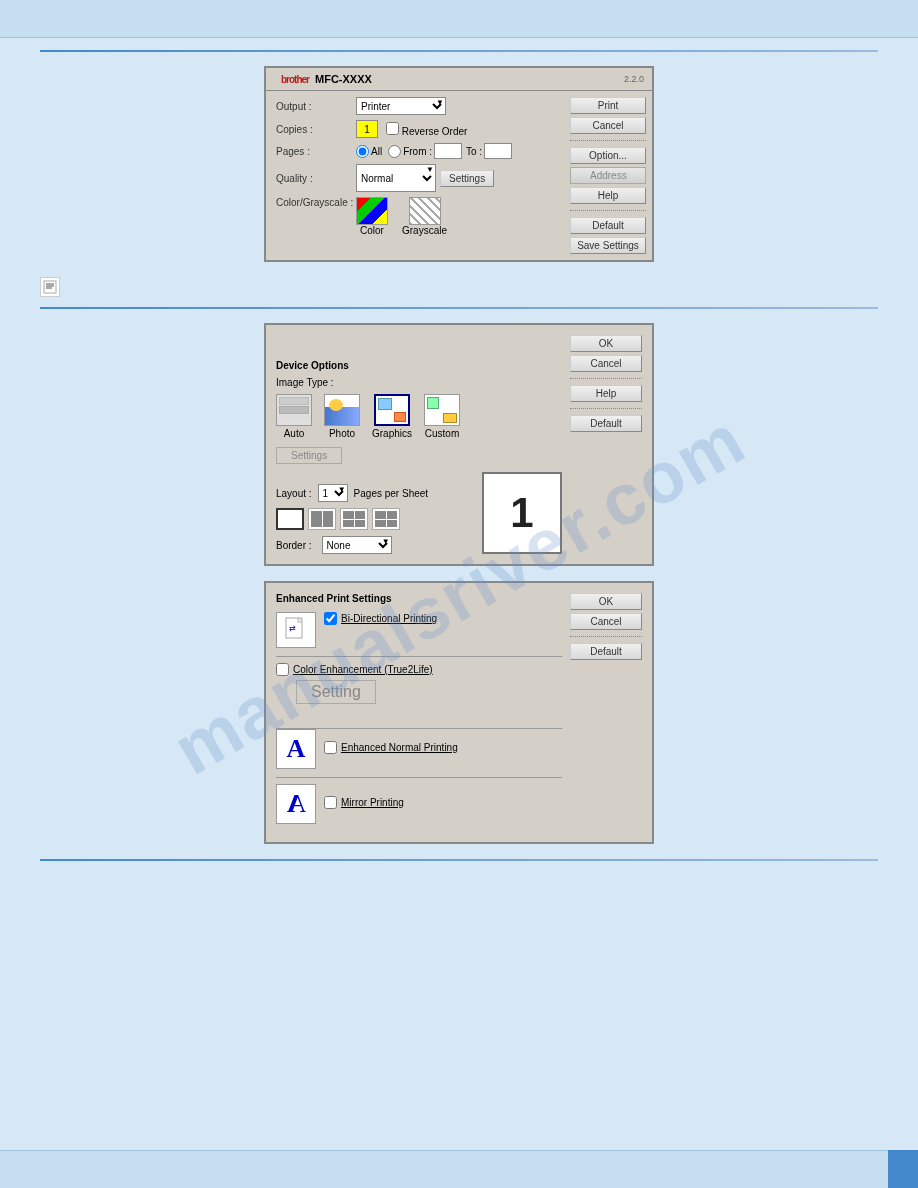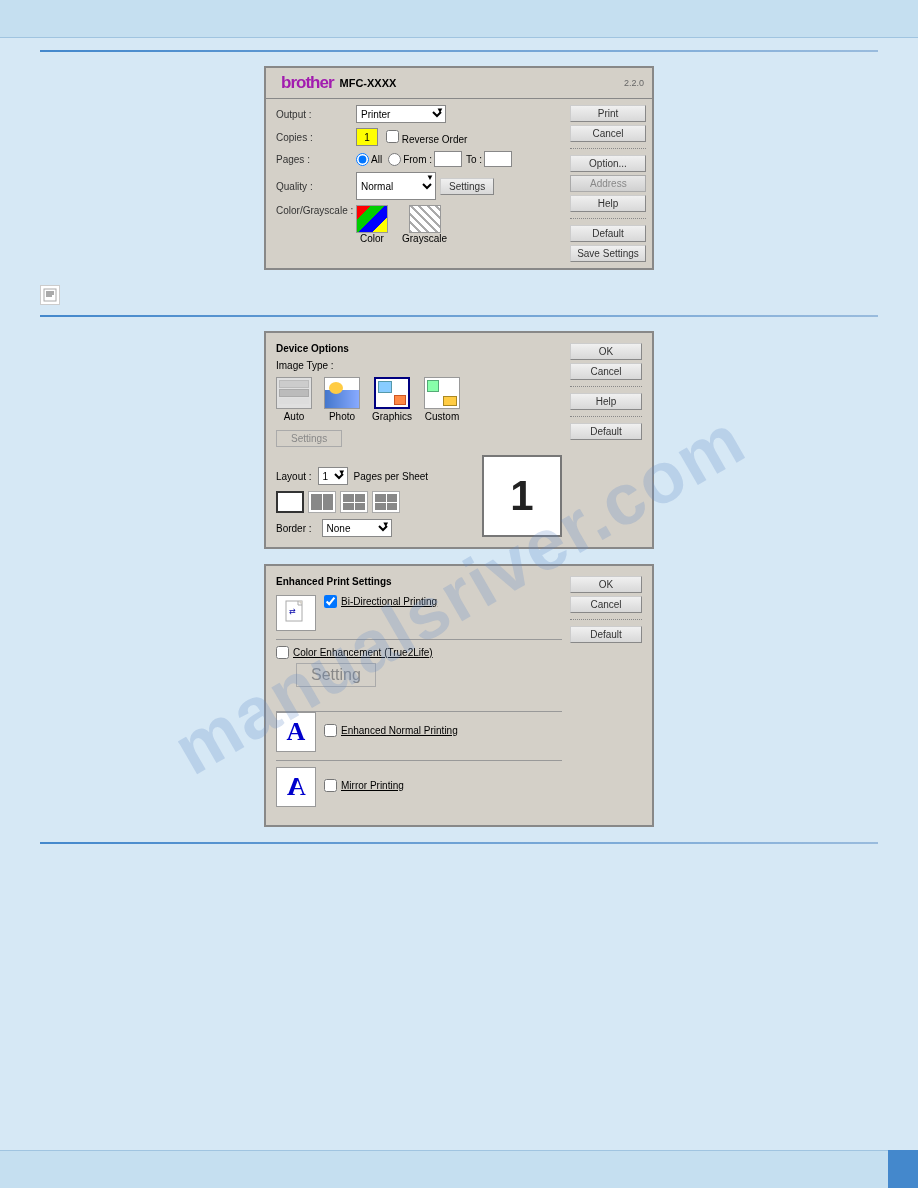--- a/index.html
+++ b/index.html
@@ -259,21 +259,21 @@
   <div style="margin: 12px 40px 0; height: 2px; background: linear-gradient(to right, #4488cc, #99bbdd);"></div>
 
   <div style="padding: 14px 40px;">
 
     <div class="print-dialog-wrapper">
       <div style="width: 390px;">
 
         <div style="background: #d4d0c8; border: 2px solid #888; border-bottom: none;">
           <div style="padding: 5px 8px; display: flex; align-items: center; justify-content: space-between;">
             <div style="display: flex; align-items: center; gap: 6px;">
-              <span style="font-weight: 900; font-size: 17px; color: #a21caf; letter-spacing: -1px; font-family: Arial Black, sans-serif; padding-left: 7px;">brother</span>
+              <span style="font-weight: 900; font-size: 10px; color: #b91c1c; letter-spacing: -1px; font-family: Arial Black, sans-serif; padding-left: 7px;">brother</span>
               <span style="font-size: 11px; font-weight: bold;">MFC-XXXX</span>
             </div>
             <span style="font-size: 9px; color: #666;">2.2.0</span>
           </div>
         </div>
 
         <div style="display: flex; background: #d4d0c8; border: 2px solid #888; border-top: 1px solid #888;">
 
           <div style="flex: 1; padding: 6px 10px;">
 
@@ -363,21 +363,21 @@
         </svg>
       </div>
     </div>
 
     <div style="height: 2px; background: linear-gradient(to right, #4488cc, #99bbdd); margin-bottom: 14px;"></div>
 
     <div class="device-dialog-wrapper">
       <div style="width: 390px;">
         <div style="background: #d4d0c8; border: 2px solid #888; padding: 10px; display: flex;">
 
-          <div style="flex: 1;">
+          <div style="flex: 1; margin-top: 25px;">
             <div style="font-size: 10px; font-weight: bold; margin-bottom: 6px;">Device Options</div>
             <div style="font-size: 10px; margin-bottom: 6px;">Image Type :</div>
 
             <div style="display: flex; gap: 12px; margin-bottom: 8px; align-items: flex-end;">
 
               <div class="img-type-item">
                 <div style="width: 36px; height: 32px; border: 1px solid #999; background: #e0e0e0; display: flex; flex-direction: column; padding: 2px; gap: 1px;">
                   <div style="height: 8px; background: #ccc; border: 1px solid #bbb;"></div>
                   <div style="height: 8px; background: #bbb; border: 1px solid #aaa;"></div>
                   <div style="height: 6px; background: #ddd;"></div>

